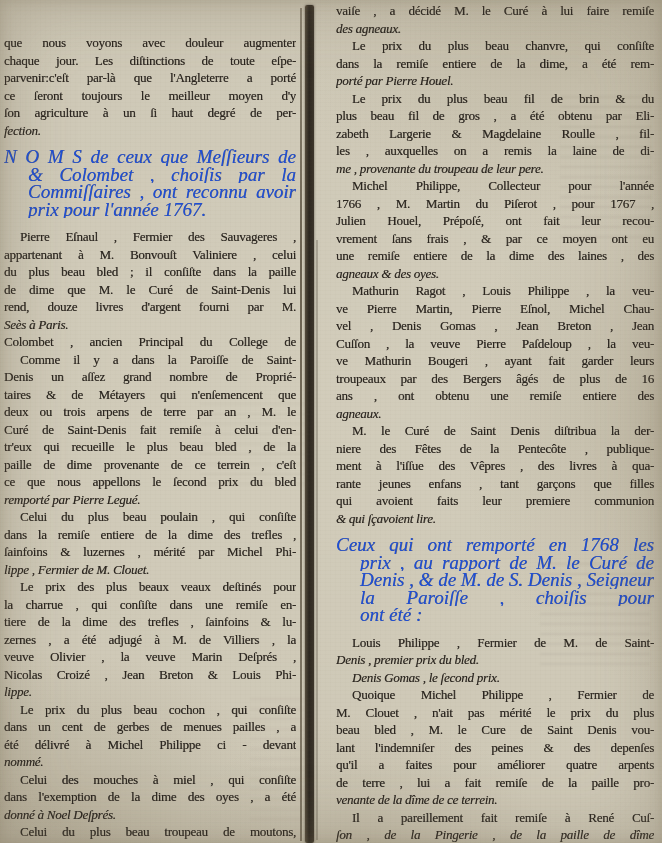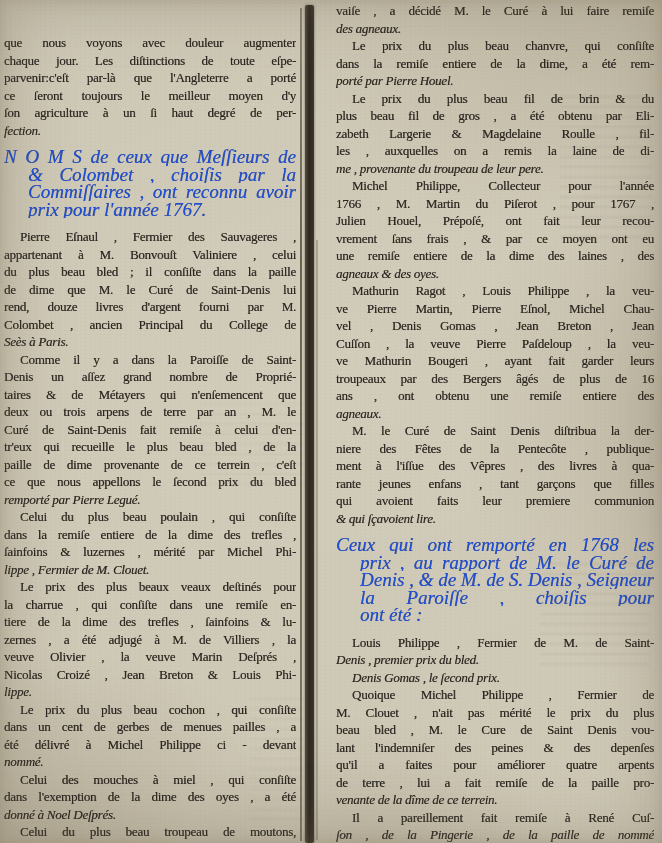--- a/index.html
+++ b/index.html
@@ -99,22 +99,22 @@
       <div class="line">&amp; Colombet , choiſis par la Société pour</div>
       <div class="line">Commiſſaires , ont reconnu avoir mérité les</div>
       <div class="line last">prix pour l'année 1767.</div>
     </div>
     <div class="para body">
       <div class="line first">Pierre Eſnaul , Fermier des Sauvageres ,</div>
       <div class="line">appartenant à M. Bonvouſt Valiniere , celui</div>
       <div class="line">du plus beau bled ; il conſiſte dans la paille</div>
       <div class="line">de dime que M. le Curé de Saint-Denis lui</div>
       <div class="line">rend, douze livres d'argent fourni par M.</div>
+      <div class="line last">Seès à Paris.</div>
       <div class="line">Colombet , ancien Principal du College de</div>
-      <div class="line last">Seès à Paris.</div>
     </div>
     <div class="para body">
       <div class="line first">Comme il y a dans la Paroiſſe de Saint-</div>
       <div class="line">Denis un aſſez grand nombre de Proprié-</div>
       <div class="line">taires &amp; de Métayers qui n'enſemencent que</div>
       <div class="line">deux ou trois arpens de terre par an , M. le</div>
       <div class="line">Curé de Saint-Denis fait remiſe à celui d'en-</div>
       <div class="line">tr'eux qui recueille le plus beau bled , de la</div>
       <div class="line">paille de dime provenante de ce terrein , c'eſt</div>
       <div class="line">ce que nous appellons le ſecond prix du bled</div>
@@ -218,21 +218,21 @@
       <div class="line first">Quoique Michel Philippe , Fermier de</div>
       <div class="line">M. Clouet , n'ait pas mérité le prix du plus</div>
       <div class="line">beau bled , M. le Cure de Saint Denis vou-</div>
       <div class="line">lant l'indemniſer des peines &amp; des depenſes</div>
       <div class="line">qu'il a faites pour améliorer quatre arpents</div>
       <div class="line">de terre , lui a fait remiſe de la paille pro-</div>
       <div class="line last">venante de la dîme de ce terrein.</div>
     </div>
     <div class="para body open">
       <div class="line first">Il a pareillement fait remiſe à René Cuſ-</div>
-      <div class="line last">ſon , de la Pingerie , de la paille de nommé</div>
+      <div class="line last">ſon , de la Pingerie , de la paille de dîme</div>
     </div>
   </div>
 
 <div class="ghost" style="left:560px;top:88px;width:92px;height:150px;"></div>
 <div class="ghost" style="left:540px;top:555px;width:110px;height:110px;"></div>
 <div class="ghost" style="left:200px;top:395px;width:110px;height:90px;opacity:.3;"></div>
 <div class="ghost" style="left:250px;top:690px;width:60px;height:130px;opacity:.35;"></div>
 <div class="texture"></div>
 <div class="vignette"></div>
 

